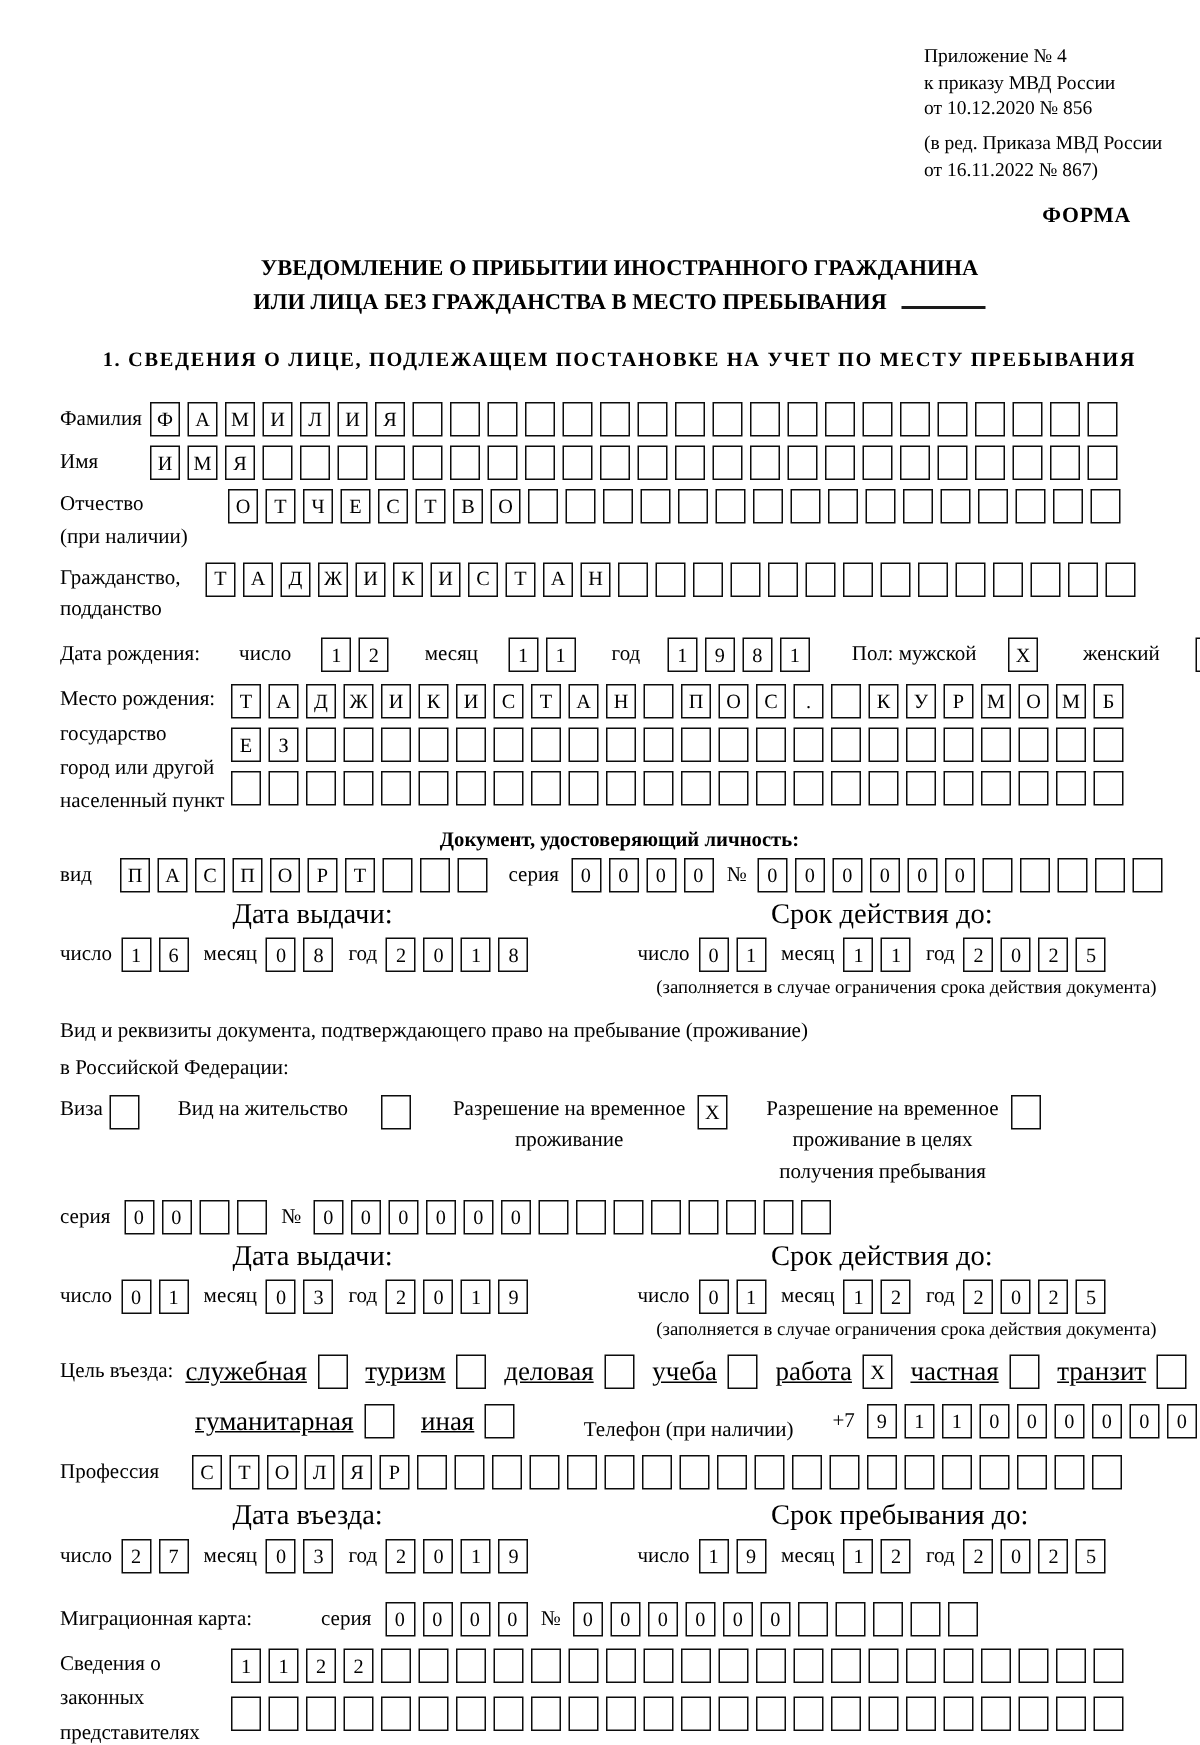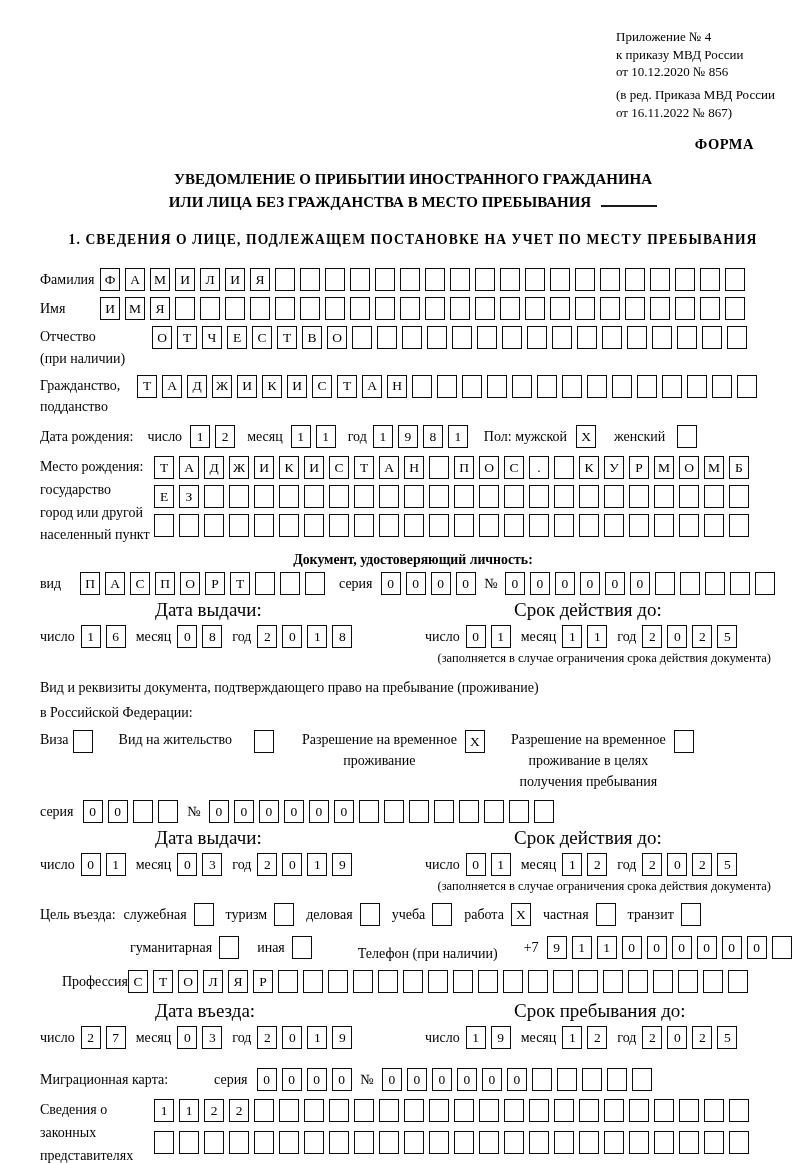--- a/index.html
+++ b/index.html
@@ -27,21 +27,21 @@
   .dgroup .lbl{margin-right:6px;}
   .dgroup .cells{margin-right:10px;}
   .dleft{width:385px;flex:none;}
   .note{margin-top:3px;text-align:right;padding-right:15px;font-size:12.5px;}
   .intro{margin-top:10px;font-size:14px;line-height:1.75;}
   .cbrow{display:flex;align-items:flex-start;margin-top:4px;font-size:14px;}
   .cbitem{display:flex;align-items:flex-start;margin-right:14px;}
   .cbitem .cblab{text-align:center;line-height:1.5;margin-right:8px;}
   .cbitem .cell{margin-top:1px;}
   .purpose-item{display:flex;align-items:center;margin-right:12px;}
-  .purpose-item .plab{margin-right:7px;font-size:14px;}
+  .purpose-item .plab{margin-right:7px;font-size:18px;text-decoration:underline;}
 </style>
 </head>
 <body>
 
 <div class="page">
 
   <div class="appendix">
     <div>Приложение № 4</div>
     <div>к приказу МВД России</div>
     <div>от 10.12.2020 № 856</div>
@@ -182,21 +182,21 @@
         <span class="cell"></span>
         <span class="cell"></span>
         <span class="cell"></span>
         <span class="cell"></span>
         <span class="cell"></span>
         <span class="cell"></span>
         <span class="cell"></span>
       </span>
   </div>
 
-  <div class="row" style="margin-top:8px;">
+  <div class="row" style="margin-top:8px;gap:12px;">
     <span class="lbl" style="margin-right:14px;">Дата рождения:</span>
     <span class="lbl" style="margin-right:8px;">число</span>
     <span class="cells" style="margin-right:12px;">
         <span class="cell">1</span>
         <span class="cell">2</span>
       </span>
     <span class="lbl" style="margin-right:8px;">месяц</span>
     <span class="cells" style="margin-right:12px;">
         <span class="cell">1</span>
         <span class="cell">1</span>
@@ -572,21 +572,21 @@
         <span class="cell">0</span>
         <span class="cell">0</span>
         <span class="cell">0</span>
         <span class="cell">0</span>
         <span class="cell">0</span>
         <span class="cell">0</span>
         <span class="cell"></span>
       </span>
   </div>
 
-  <div class="row" style="margin-top:8px;text-align:right;">
+  <div class="row" style="margin-top:8px;">
     <span class="lbl" style="width:88px;">Профессия</span>
     <span class="cells">
         <span class="cell">С</span>
         <span class="cell">Т</span>
         <span class="cell">О</span>
         <span class="cell">Л</span>
         <span class="cell">Я</span>
         <span class="cell">Р</span>
         <span class="cell"></span>
         <span class="cell"></span>

